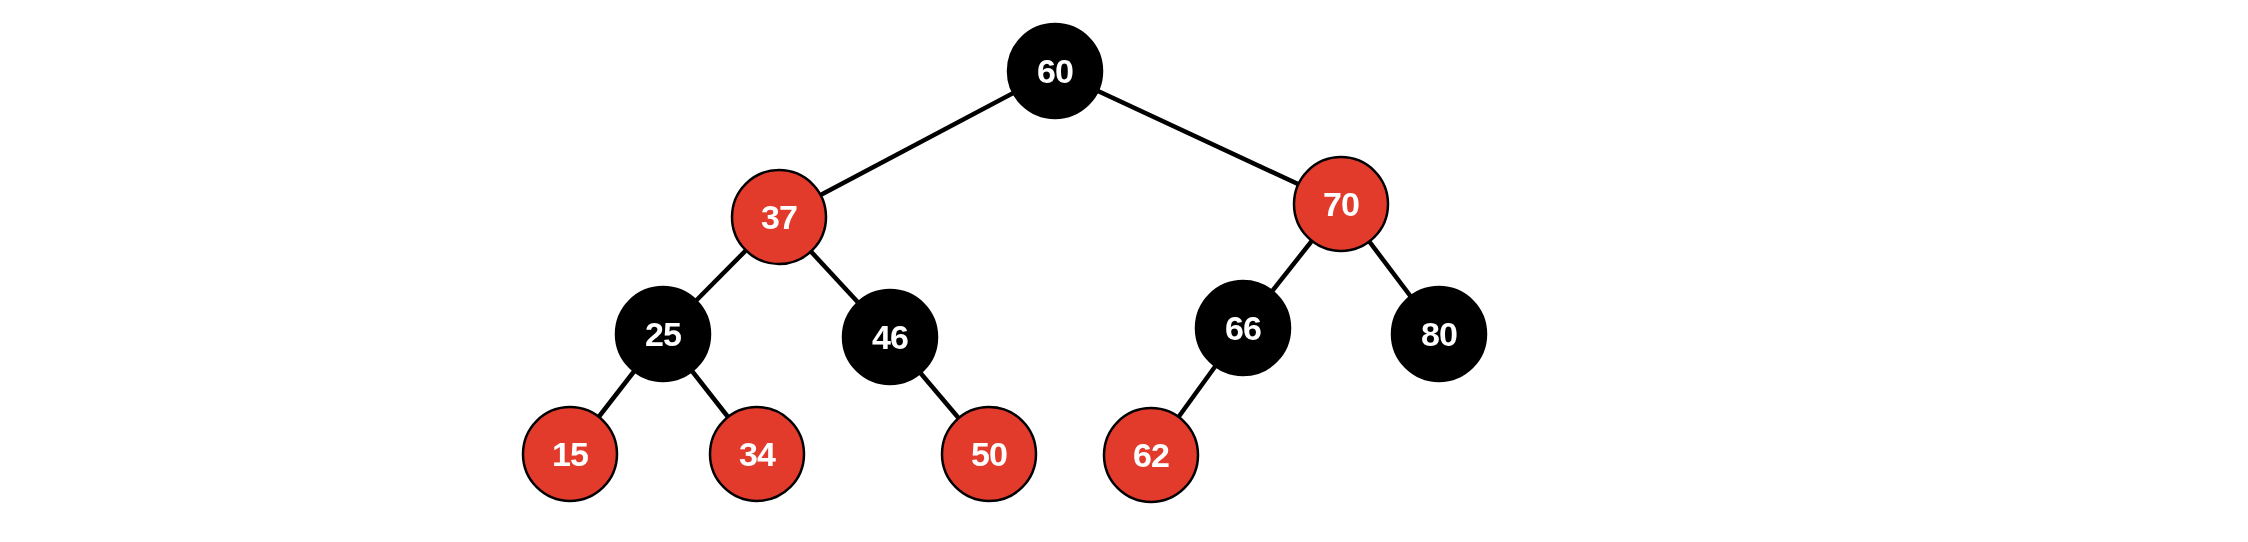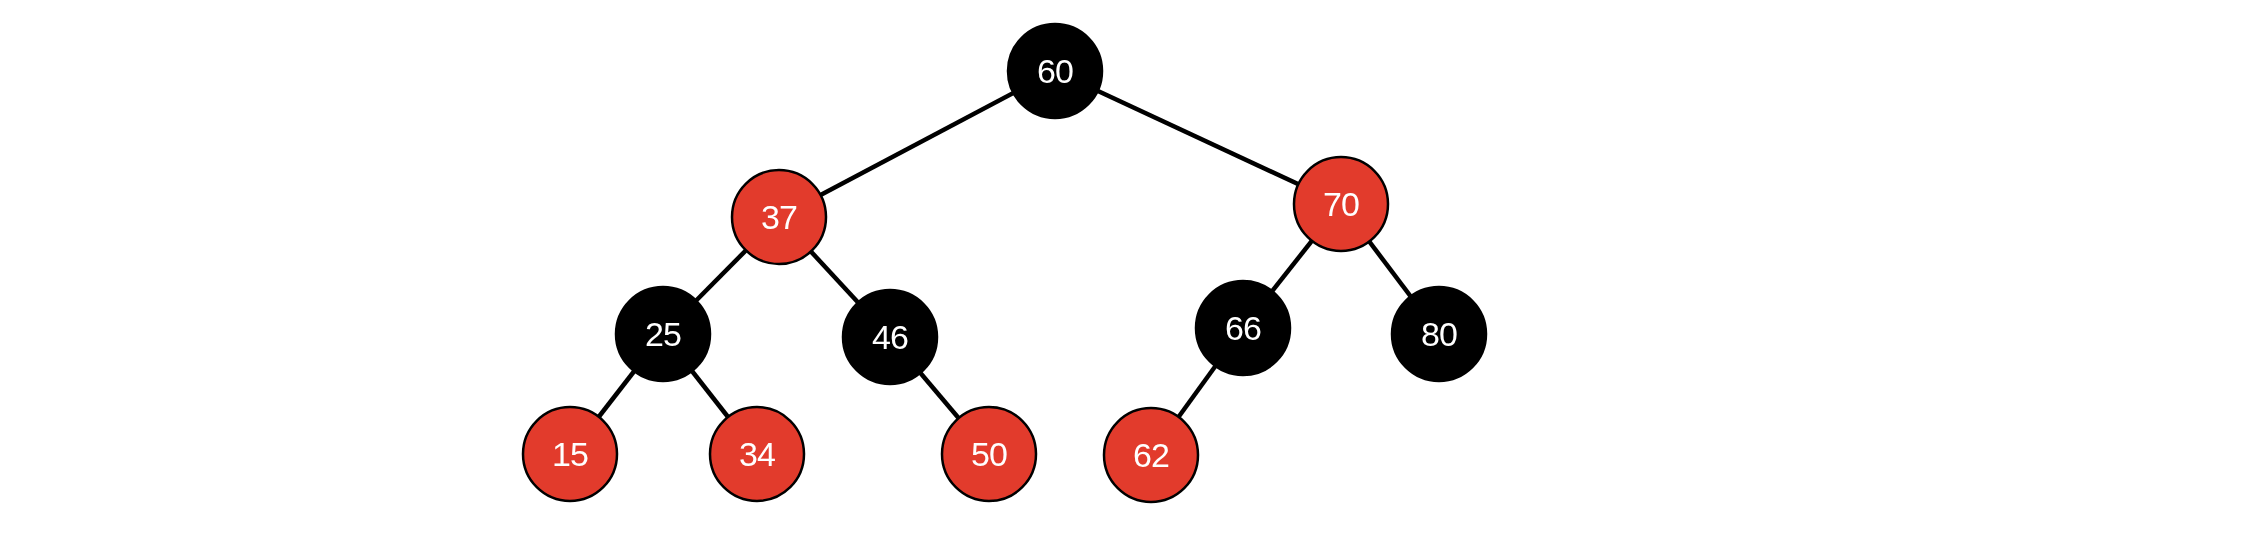--- a/index.html
+++ b/index.html
@@ -7,20 +7,21 @@
     padding: 0;
     background: #ffffff;
   }
   .canvas {
     position: relative;
     width: 2248px;
     height: 542px;
     background: #ffffff;
     overflow: hidden;
     font-family: "Liberation Sans", sans-serif;
+    font-weight: bold;
   }
   .tree-svg {
     display: block;
     width: 2248px;
     height: 542px;
   }
   .node-label {
     font-family: "Liberation Sans", sans-serif;
     font-size: 34px;
     letter-spacing: -1px;

